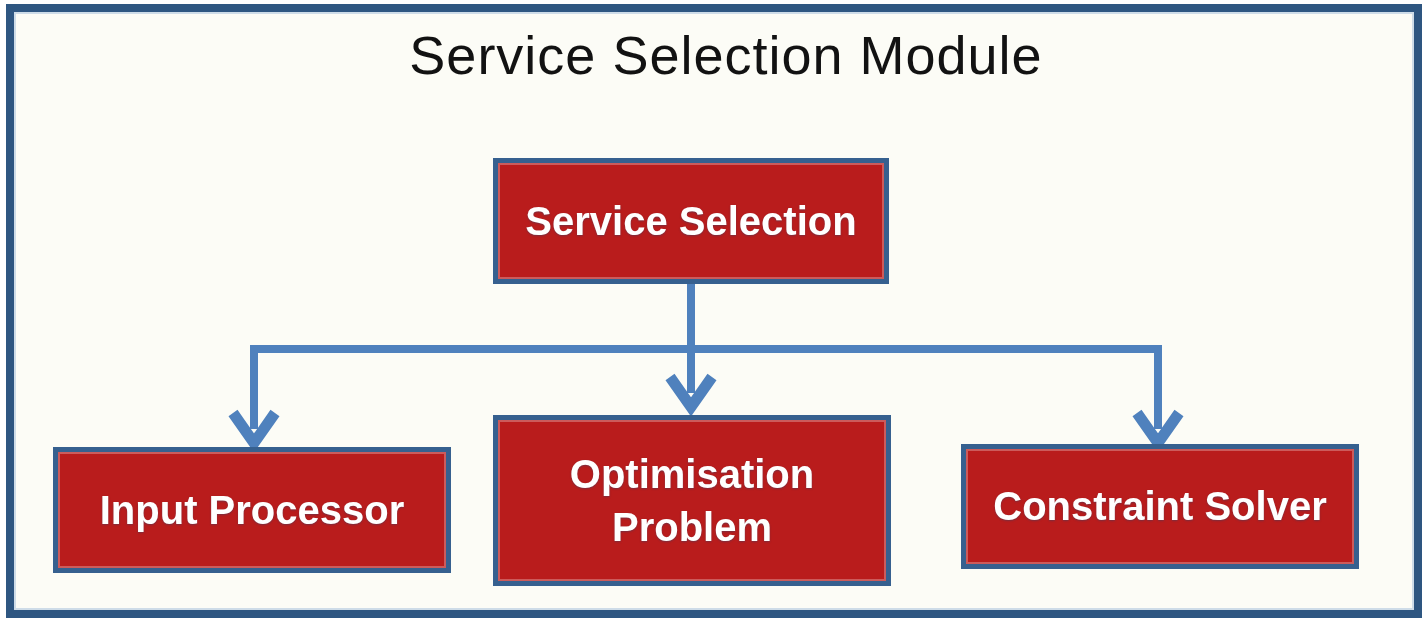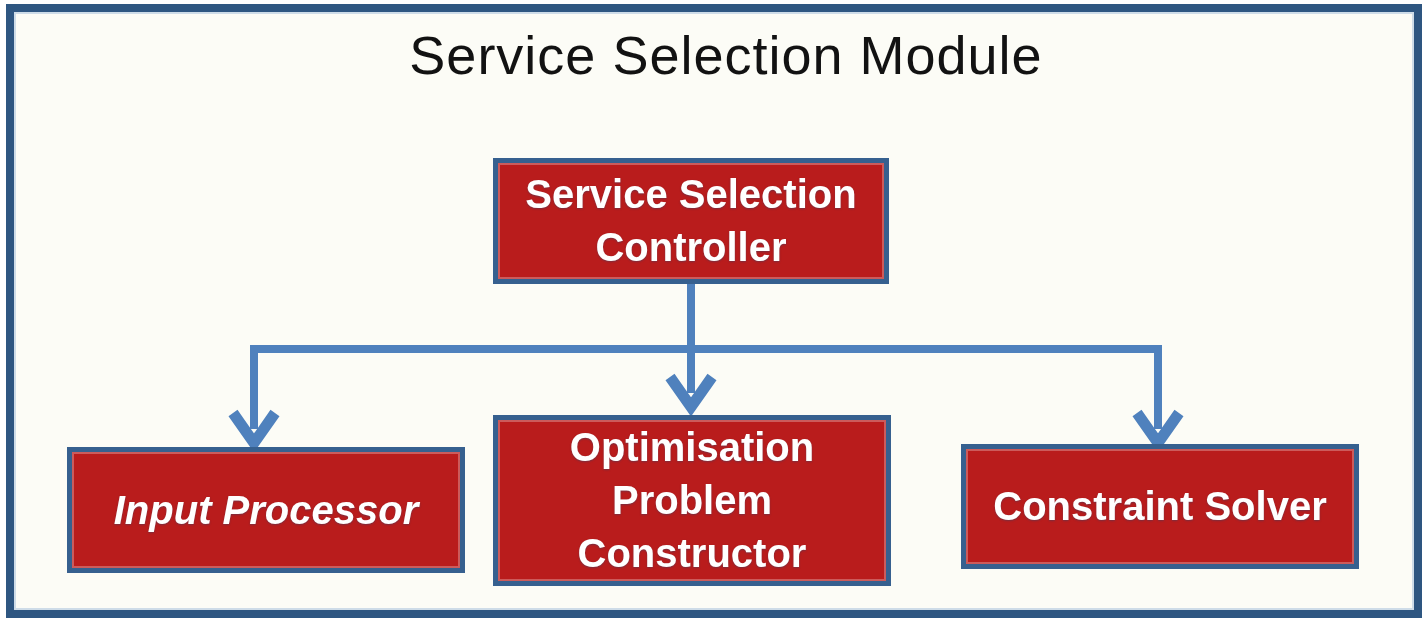--- a/index.html
+++ b/index.html
@@ -48,21 +48,21 @@
     justify-content: center;
     text-align: center;
     color: #ffffff;
     font-size: 40px;
     font-weight: 700;
     line-height: 1.32;
     text-shadow: 0 1px 2px rgba(40,70,110,0.45);
   }
   .node-label span { display: block; }
   .node-controller { left: 493px; top: 158px; width: 396px; height: 126px; }
-  .node-input      { left: 67px;  top: 447px; width: 398px; height: 126px; font-style: italic; }
+  .node-input      { left: 53px;  top: 447px; width: 398px; height: 126px; }
   .node-optim      { left: 493px; top: 415px; width: 398px; height: 171px; align-items: center; }
   .node-solver     { left: 961px; top: 444px; width: 398px; height: 125px; }
 </style>
 </head>
 <body>
 
 <div class="canvas">
 
   <div class="frame"></div>
 
@@ -74,35 +74,33 @@
     <path d="M 254 345 L 254 429" fill="none" stroke-width="8" stroke="#4f81bd"></path>
     <path d="M 1158 345 L 1158 429" fill="none" stroke-width="8" stroke="#4f81bd"></path>
     <path d="M 233 413 L 254 443 L 275 413" fill="none" stroke-width="11" stroke-linejoin="miter" stroke="#4f81bd"></path>
     <path d="M 670 377 L 691 407 L 712 377" fill="none" stroke-width="11" stroke-linejoin="miter" stroke="#4f81bd"></path>
     <path d="M 1137 413 L 1158 443 L 1179 413" fill="none" stroke-width="11" stroke-linejoin="miter" stroke="#4f81bd"></path>
   </svg>
 
   <div class="node node-controller">
     <div class="node-label">
       <span>Service Selection</span>
-      <span>Controller</span>
     </div>
   </div>
 
   <div class="node node-input">
     <div class="node-label">
       <span>Input Processor</span>
     </div>
   </div>
 
   <div class="node node-optim">
     <div class="node-label">
       <span>Optimisation</span>
       <span>Problem</span>
-      <span>Constructor</span>
     </div>
   </div>
 
   <div class="node node-solver">
     <div class="node-label">
       <span>Constraint Solver</span>
     </div>
   </div>
 
 </div>

